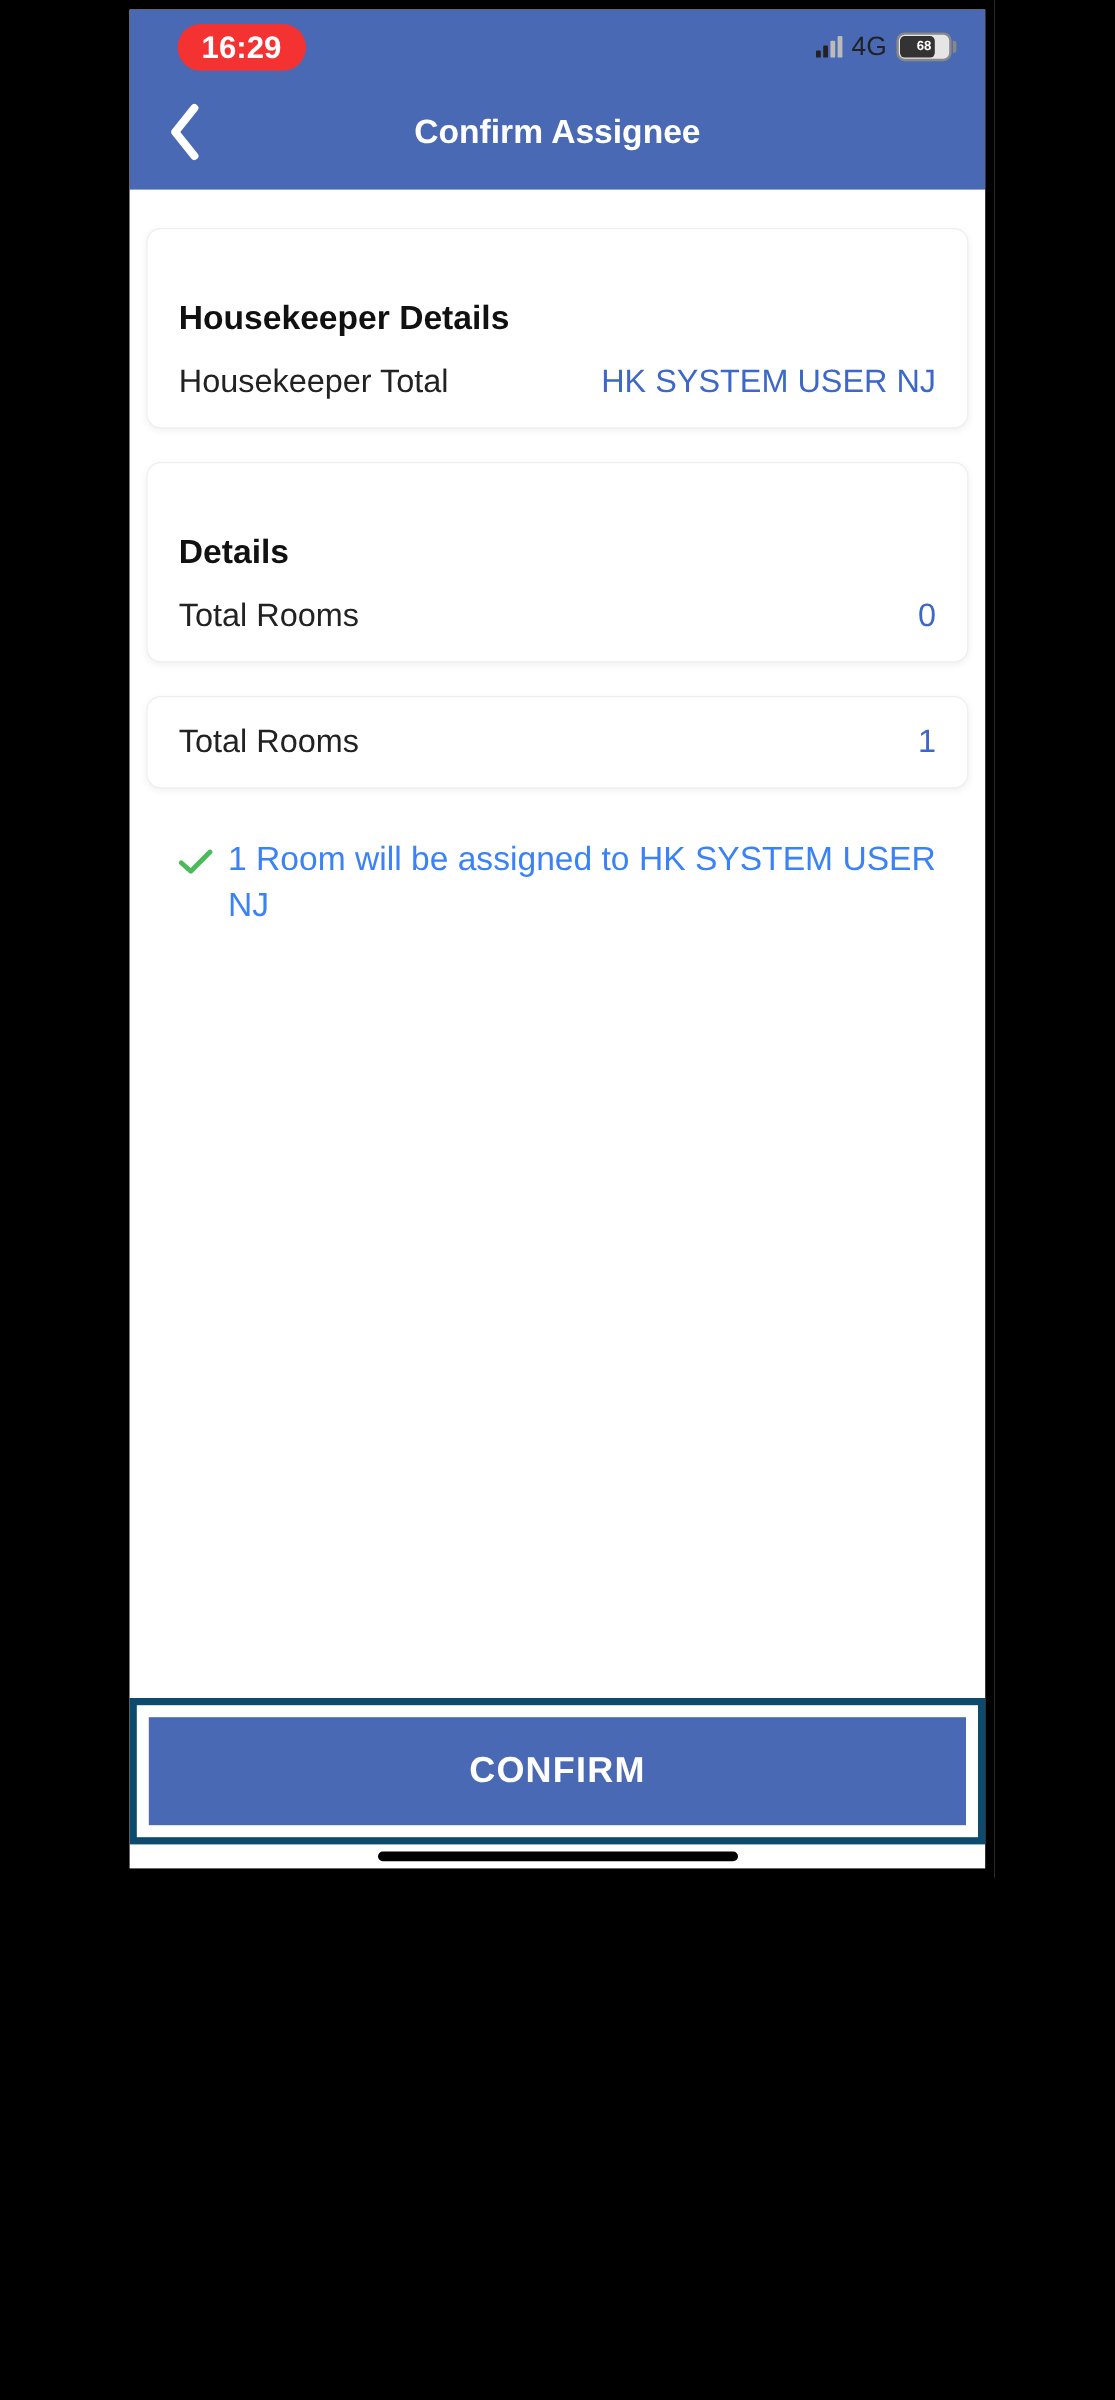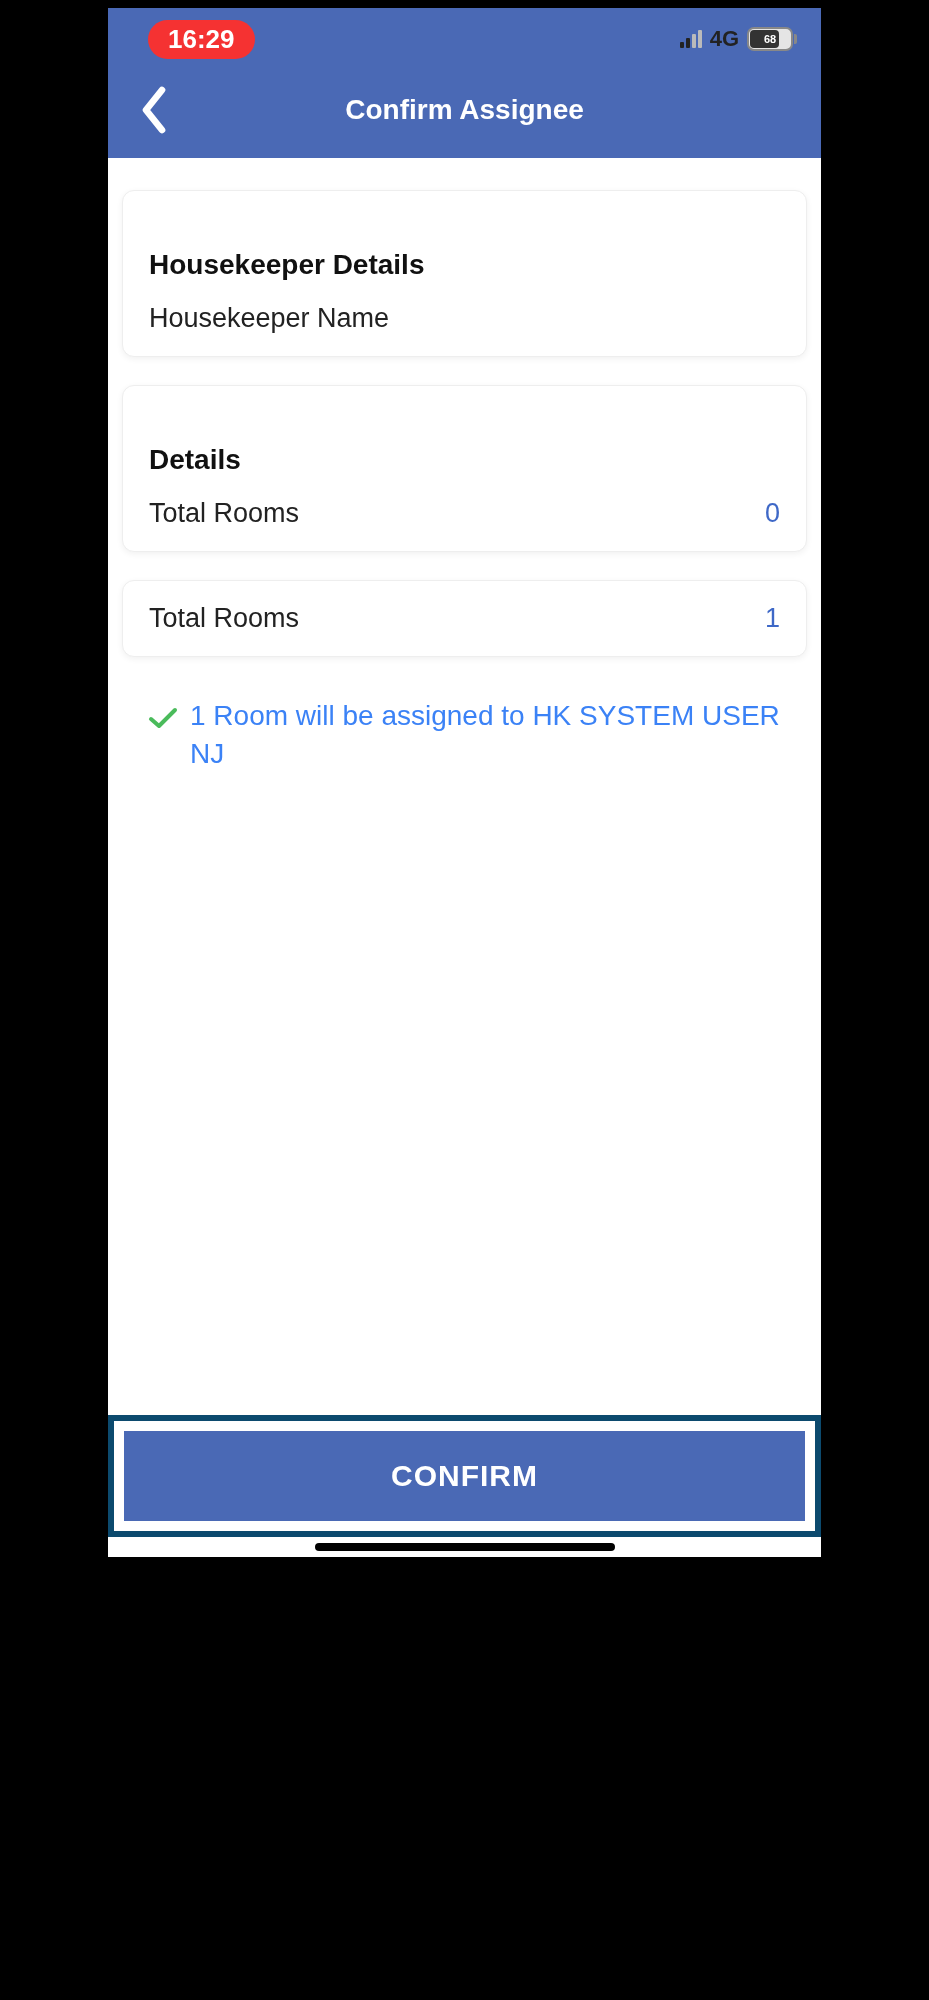--- a/index.html
+++ b/index.html
@@ -69,21 +69,21 @@
       width: 4px;
       background: #222;
       border-radius: 1px;
     }
     .signal-bars span:nth-child(1) { height: 6px; }
     .signal-bars span:nth-child(2) { height: 10px; }
     .signal-bars span:nth-child(3) { height: 14px; background: #bbb; }
     .signal-bars span:nth-child(4) { height: 18px; background: #bbb; }
 
     .network-label {
-      font-weight: 700;
+      font-weight: 400;
     }
 
     .battery {
       display: flex;
       align-items: center;
     }
     .battery-body {
       width: 46px;
       height: 24px;
       border: 2px solid #888;
@@ -263,21 +263,22 @@
       </span>
       <div class="page-title">Confirm Assignee</div>
     </div>
   </div>
 
   <div class="content">
 
     <div class="card">
       <div class="card-title">Housekeeper Details</div>
       <div class="row">
-        <span class="row-label">Housekeeper Name</span>
+        <span class="row-label">Housekeeper Total</span>
+        <span class="row-value">HK SYSTEM USER NJ</span>
       </div>
     </div>
 
     <div class="card">
       <div class="card-title">Details</div>
       <div class="row">
         <span class="row-label">Total Rooms</span>
         <span class="row-value">0</span>
       </div>
     </div>

